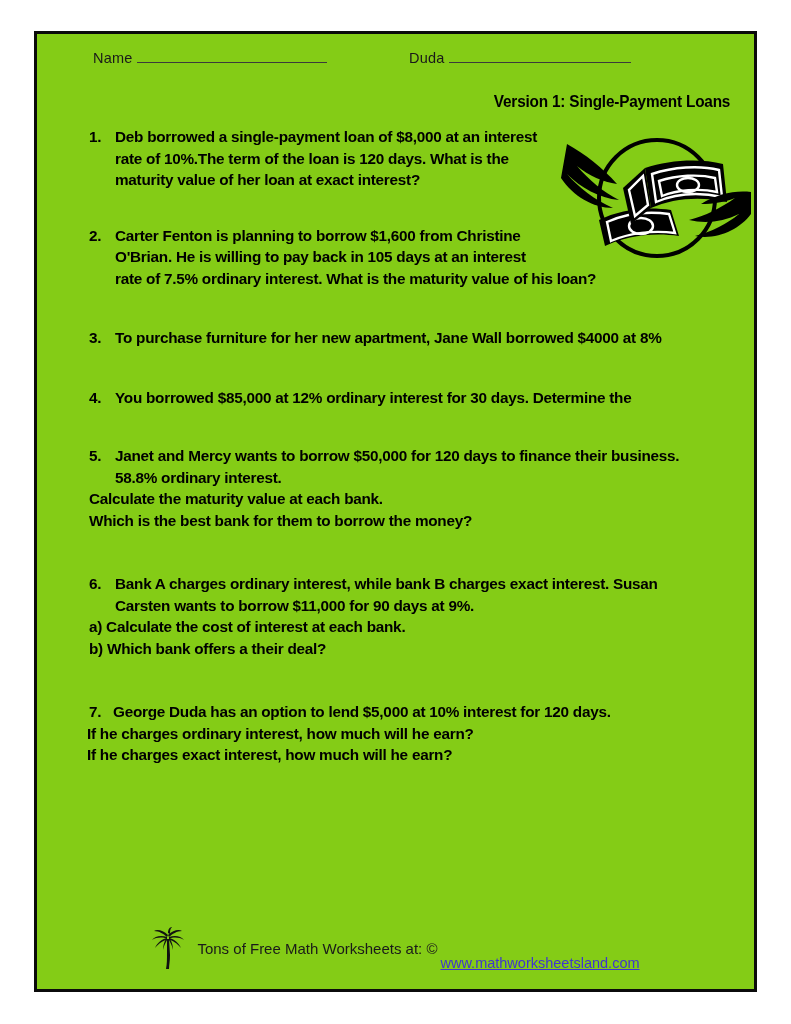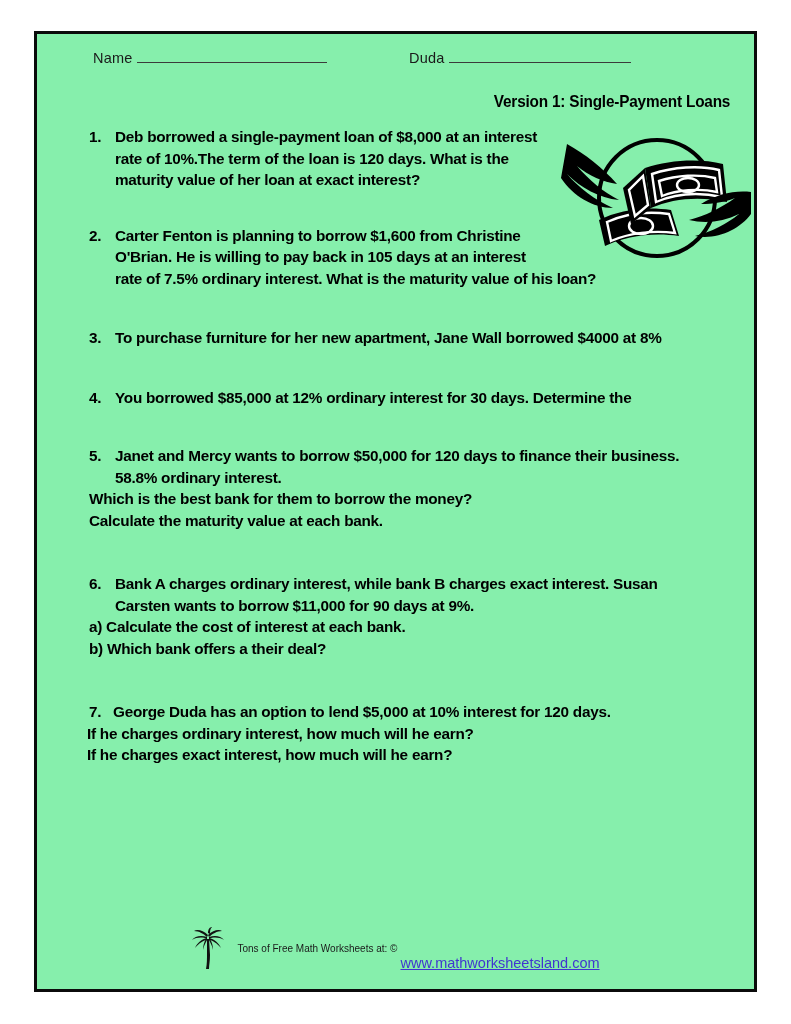--- a/index.html
+++ b/index.html
@@ -17,21 +17,21 @@
 
   
   #page-frame {
     position: absolute;
     left: 34px;
     top: 31px;
     width: 723px;
     height: 961px;
     border: 3px solid #0b0b0b;
     box-sizing: border-box;
-    background: #86efac;
+    background: #84cc16;
   }
 
   
   #header-row {
     position: absolute;
     left: 56px;
     top: 16px;
     width: 640px;
     height: 26px;
   }
@@ -136,21 +136,21 @@
     gap: 0px;
   }
   #palm-icon {
     width: 34px;
     height: 46px;
     margin-right: 12px;
     flex: 0 0 auto;
   }
   #palm-icon svg { display: block; width: 100%; height: 100%; }
   #footer-text {
-    font-size: 10px;
+    font-size: 15px;
     color: #1a1a1a;
     white-space: nowrap;
   }
   #footer-link {
     font-size: 14.5px;
     color: #4035cf;
     text-decoration: underline;
     white-space: nowrap;
     margin-left: 3px;
     margin-top: 30px;
@@ -258,22 +258,22 @@
         </span>
       </div>
     </div>
 
     <div class="question" id="q5">
       <div class="q-body">
         <span class="q-num">5.</span>
         <span class="q-lines">
           <span class="q-line">Janet and Mercy wants to borrow $50,000 for 120 days to finance their business.</span>
           <span class="q-line">58.8% ordinary interest.</span>
+          <span class="q-flush">Calculate the maturity value at each bank.</span>
           <span class="q-flush">Which is the best bank for them to borrow the money?</span>
-          <span class="q-flush">Calculate the maturity value at each bank.</span>
         </span>
       </div>
     </div>
 
     <div class="question" id="q6">
       <div class="q-body">
         <span class="q-num">6.</span>
         <span class="q-lines">
           <span class="q-line">Bank A charges ordinary interest, while bank B charges exact interest. Susan</span>
           <span class="q-line">Carsten wants to borrow $11,000 for 90 days at 9%.</span>

